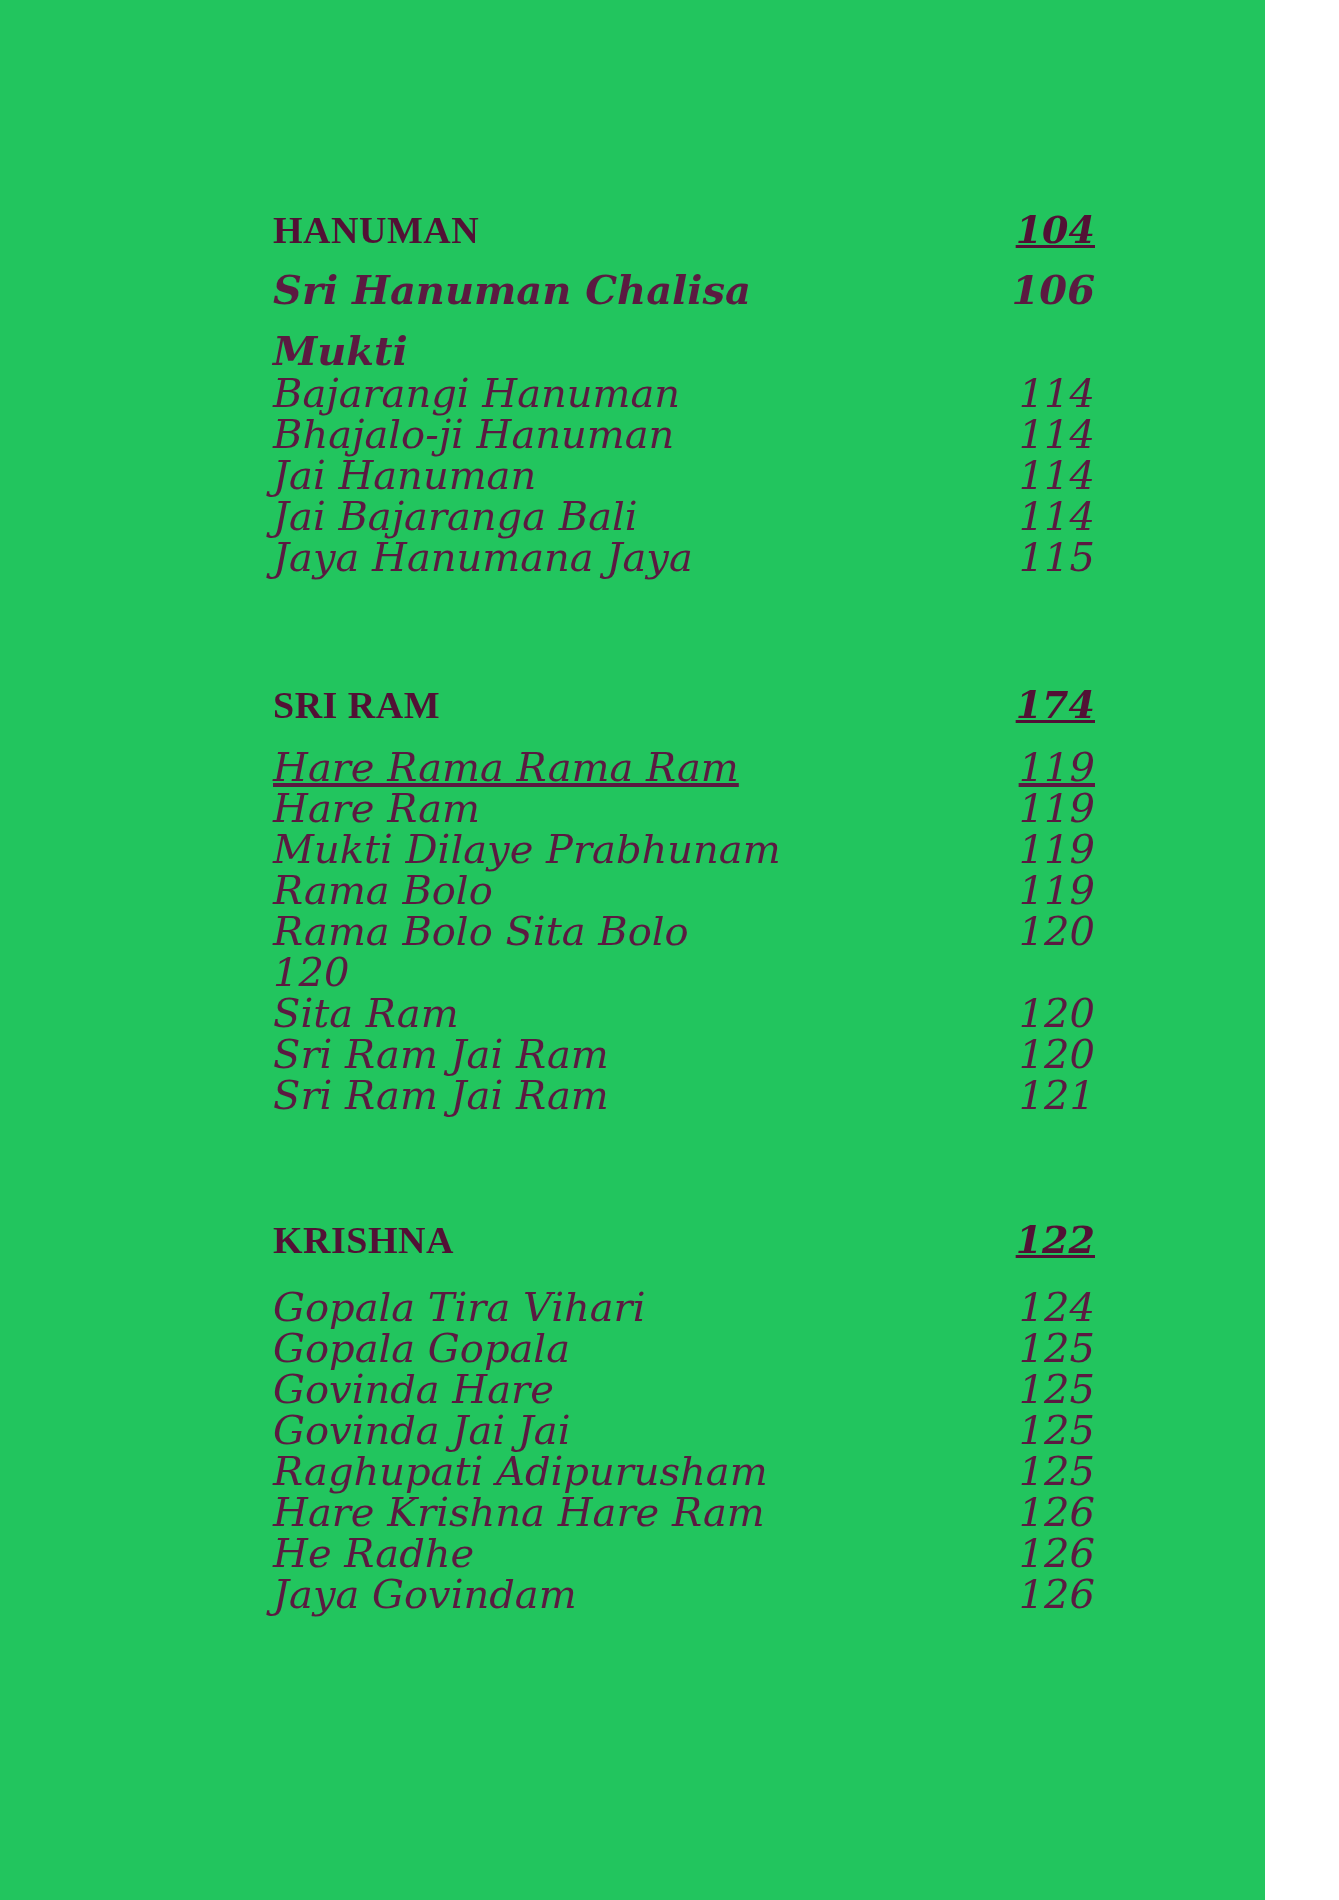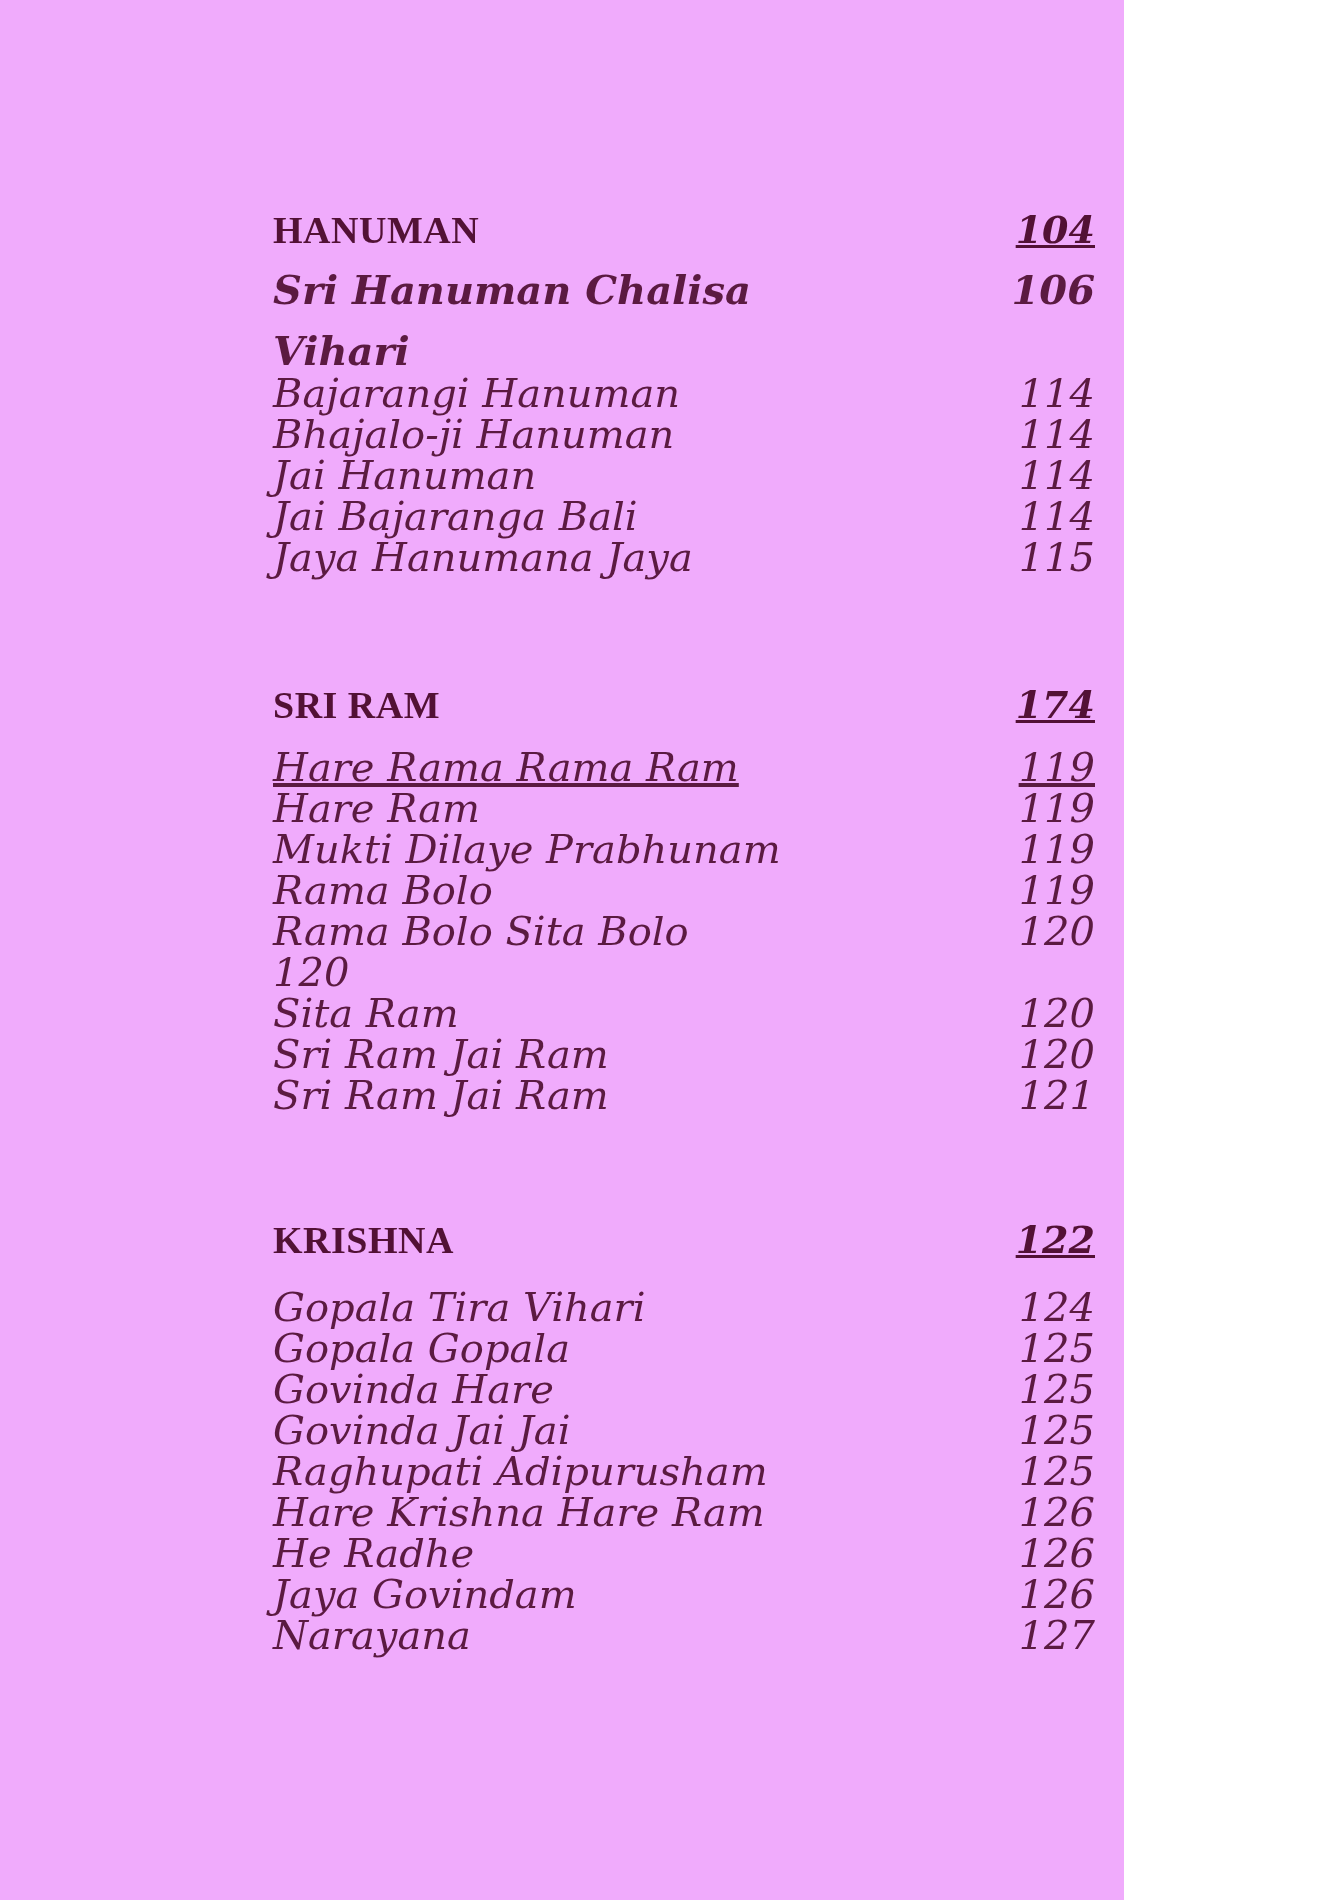--- a/index.html
+++ b/index.html
@@ -1,20 +1,20 @@
 <!DOCTYPE html>
 <html><head>
 <meta charset="utf-8">
 <style>
   html,body{margin:0;padding:0;background:#ffffff;}
   .page{
     position:relative;
-    width:1124px;
+    width:1265px;
     height:1900px;
-    background:#f0abfc;
+    background:#22c55e;
     overflow:hidden;
   }
   .toc{
     position:absolute;
     left:273px;
     top:207px;
     width:822px;
   }
   .toc-section{display:block;}
   .row{
@@ -70,21 +70,21 @@
       <section class="toc-section sec0">
         <div class="row heading-row">
           <span class="heading-title">HANUMAN</span>
           <span class="heading-page">104</span>
         </div>
         <div class="row entry-row r1 subhead">
           <span class="entry-title">Sri Hanuman Chalisa</span>
           <span class="entry-page">106</span>
         </div>
         <div class="row entry-row r2 subhead">
-          <span class="entry-title">Vihari</span>
+          <span class="entry-title">Mukti</span>
           <span class="entry-page"></span>
         </div>
         <div class="row entry-row r3">
           <span class="entry-title">Bajarangi Hanuman</span>
           <span class="entry-page">114</span>
         </div>
         <div class="row entry-row r4">
           <span class="entry-title">Bhajalo-ji Hanuman</span>
           <span class="entry-page">114</span>
         </div>
@@ -172,19 +172,15 @@
           <span class="entry-page">126</span>
         </div>
         <div class="row entry-row r7">
           <span class="entry-title">He Radhe</span>
           <span class="entry-page">126</span>
         </div>
         <div class="row entry-row r8">
           <span class="entry-title">Jaya Govindam</span>
           <span class="entry-page">126</span>
         </div>
-        <div class="row entry-row r9">
-          <span class="entry-title">Narayana</span>
-          <span class="entry-page">127</span>
-        </div>
       </section>
     </div>
 </div>
 
 </body></html>

